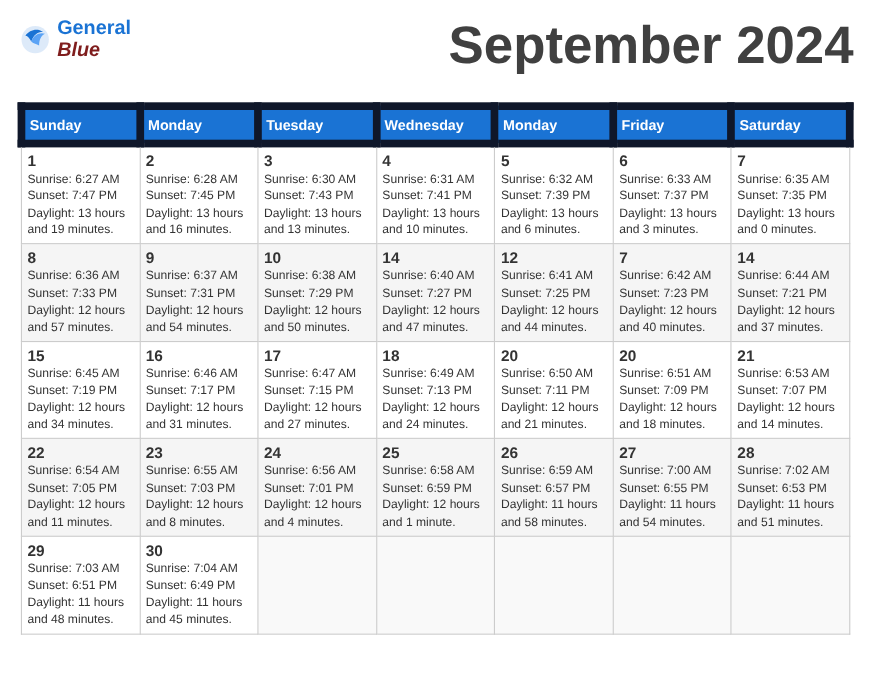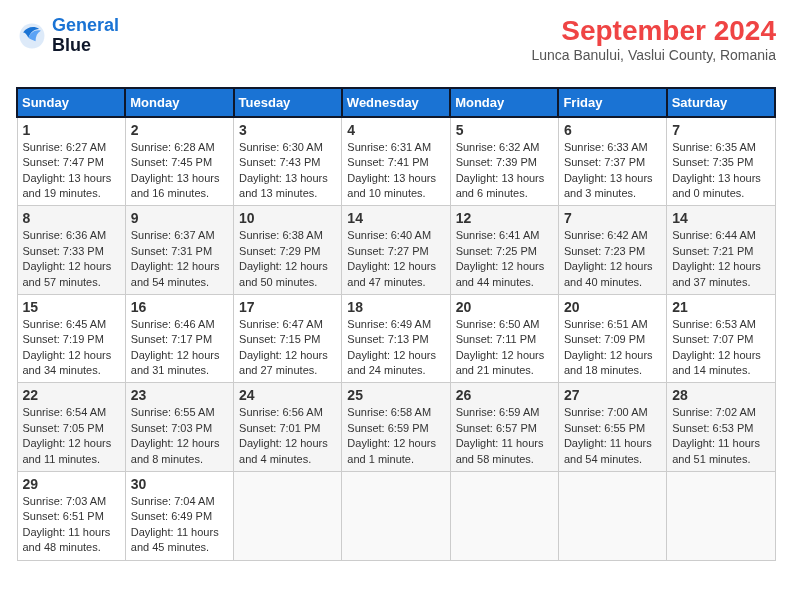--- a/index.html
+++ b/index.html
@@ -31,42 +31,42 @@
       color: #1a73d4;
     }
     .logo-bird {
       width: 32px;
       height: 32px;
     }
     .title-block {
       text-align: right;
     }
     .month-title {
-      font-size: 28px;
-      font-weight: bold;
-      color: #ef4444;
+      font-size: 48px;
+      font-weight: bold;
+      color: #404040;
       line-height: 1.1;
     }
     .subtitle {
       font-size: 14px;
       color: #555;
     }
     .calendar {
       width: 100%;
       border-collapse: collapse;
       font-size: 11px;
     }
     .calendar thead tr th {
       background: #1a73d4;
       color: #fff;
       padding: 6px 4px;
       text-align: left;
       font-size: 13px;
       font-weight: bold;
-      border: 2px solid #0f172a;
+      border: 7px solid #0f172a;
     }
     .calendar tbody tr td {
       border: 1px solid #ccc;
       vertical-align: top;
       padding: 4px 5px;
       height: 80px;
       width: 108px;
     }
     .calendar tbody tr:nth-child(even) td {
       background: #f5f5f5;
@@ -95,26 +95,25 @@
 
 <div class="header">
   <div class="logo">
     <svg class="logo-bird" viewBox="0 0 36 36">
       <path d="M18 4 C10 4, 4 10, 4 18 C4 26, 10 32, 18 32 C26 32, 32 26, 32 18 C32 10, 26 4, 18 4Z" fill="#1a73d4" opacity="0.15"></path>
       <path d="M8 14 C12 8, 20 6, 26 10 C20 10, 16 14, 14 20 C12 16, 10 14, 8 14Z" fill="#1a73d4"></path>
       <path d="M14 20 C16 14, 22 10, 28 12 C24 14, 22 18, 22 24 C18 22, 16 22, 14 20Z" fill="#5ba3f5"></path>
     </svg>
     <div style="line-height:1.15;">
       <div class="logo-text"><span>General</span></div>
-      <div class="logo-text" style="color:#0f172a;">Blue</div>
+      <div class="logo-text" style="color:#7f1d1d;font-style:italic;">Blue</div>
     </div>
   </div>
   <div class="title-block">
     <div class="month-title">September 2024</div>
-    <div class="subtitle">Lunca Banului, Vaslui County, Romania</div>
   </div>
 </div>
 
 <table class="calendar">
   <thead>
     <tr>
       <th>Sunday</th>
       <th>Monday</th>
       <th>Tuesday</th>
       <th>Wednesday</th>

